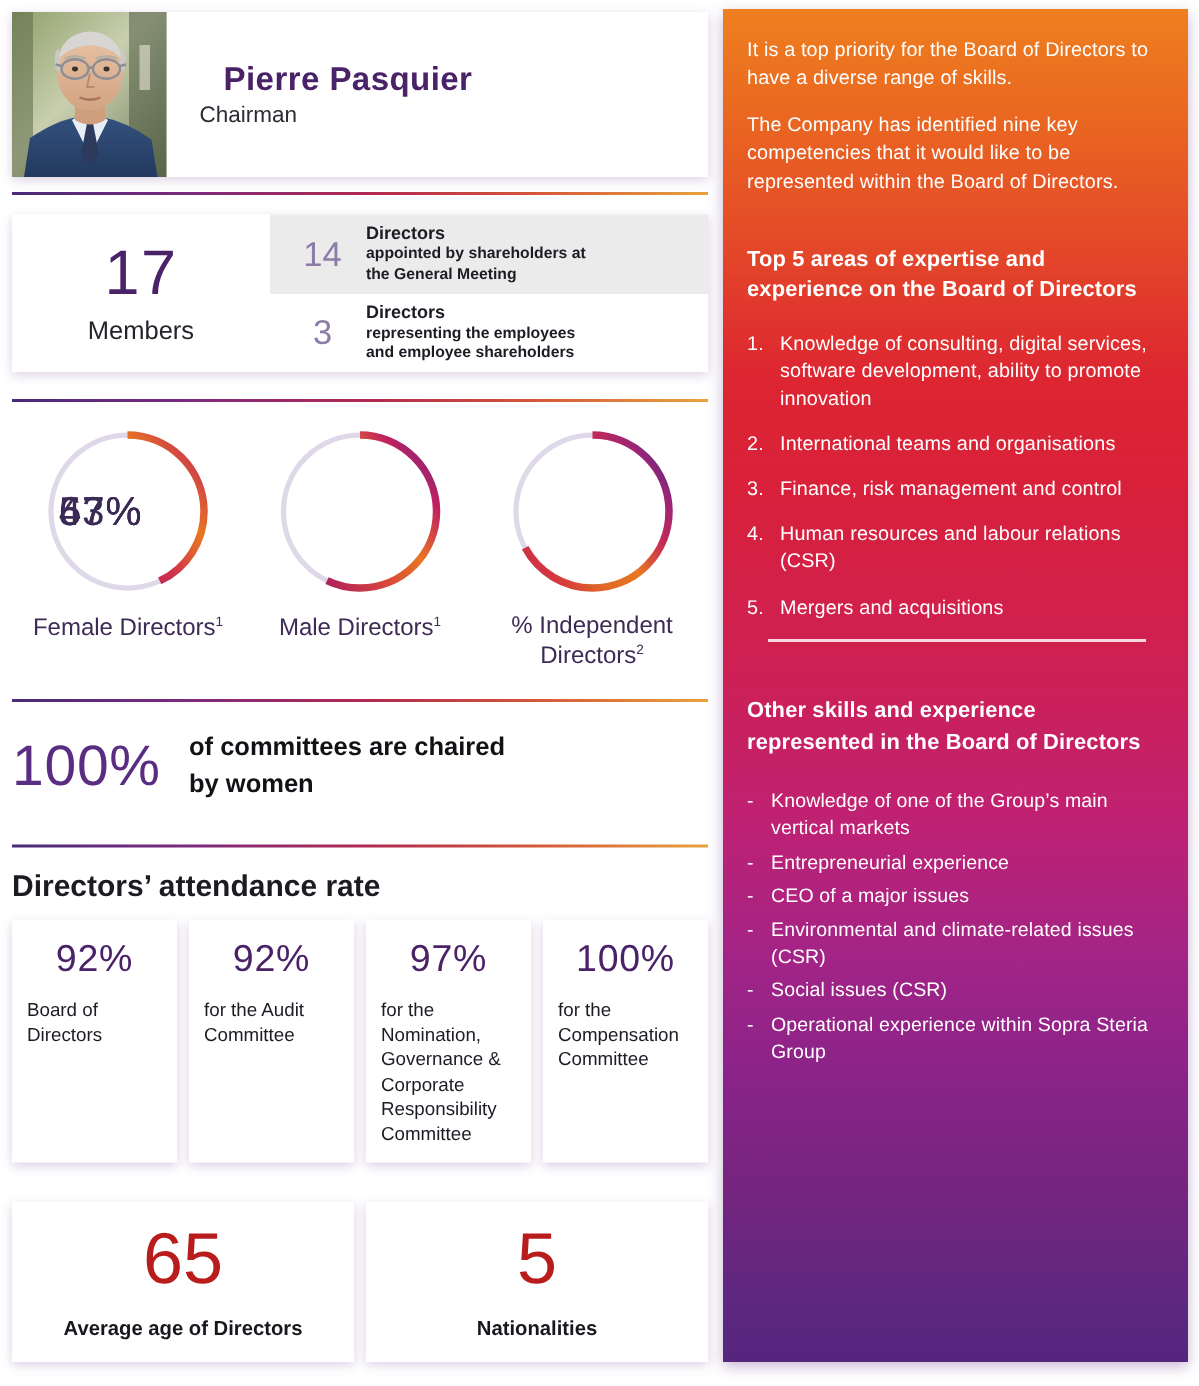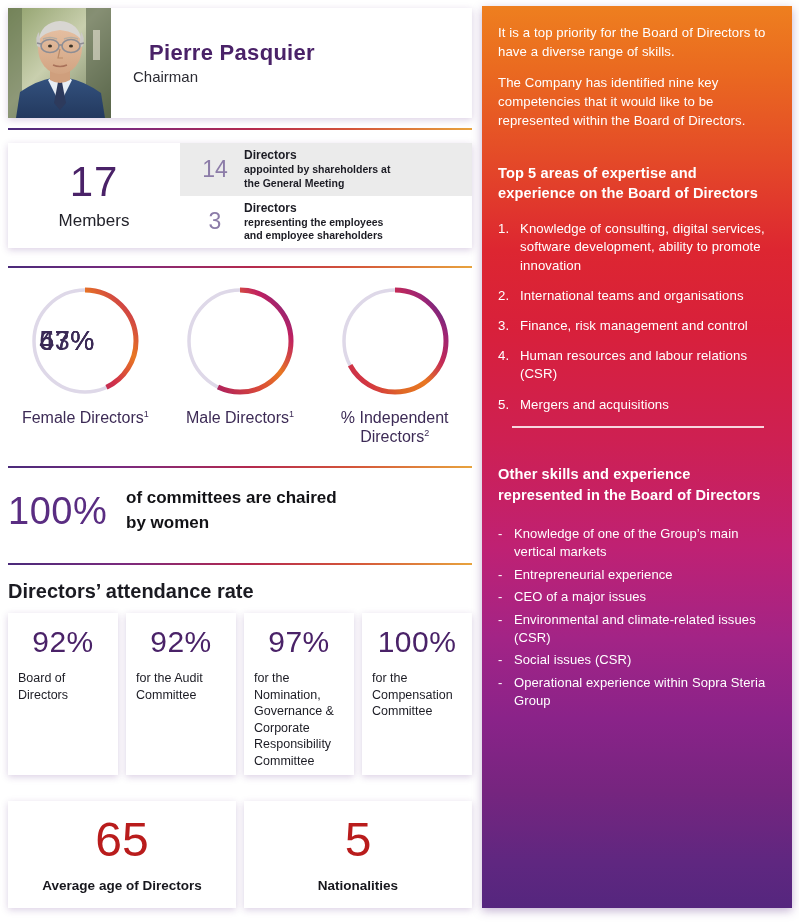--- a/index.html
+++ b/index.html
@@ -114,21 +114,21 @@
   }
   .att-cards {
     position: absolute; left: 8px; top: 613px; width: 464px; height: 162px;
     display: flex; gap: 8px;
   }
   .att-card {
     width: 110px; flex: 0 0 110px; padding: 14px 10px 10px 10px;
     display: flex; flex-direction: column;
   }
   .att-num {
-    font-size: 30px; color: #4A2268; line-height: 1;
+    font-size: 25px; color: #4A2268; line-height: 1;
     text-align: center; letter-spacing: 0.5px; margin-bottom: 13px;
   }
   .att-lbl { font-size: 12.5px; color: #1c1c24; line-height: 1.32; font-weight: normal;}
 
   
   .bot-cards {
     position: absolute; left: 8px; top: 801px; width: 464px; height: 107px;
     display: flex; gap: 8px;
   }
   .bot-card {

